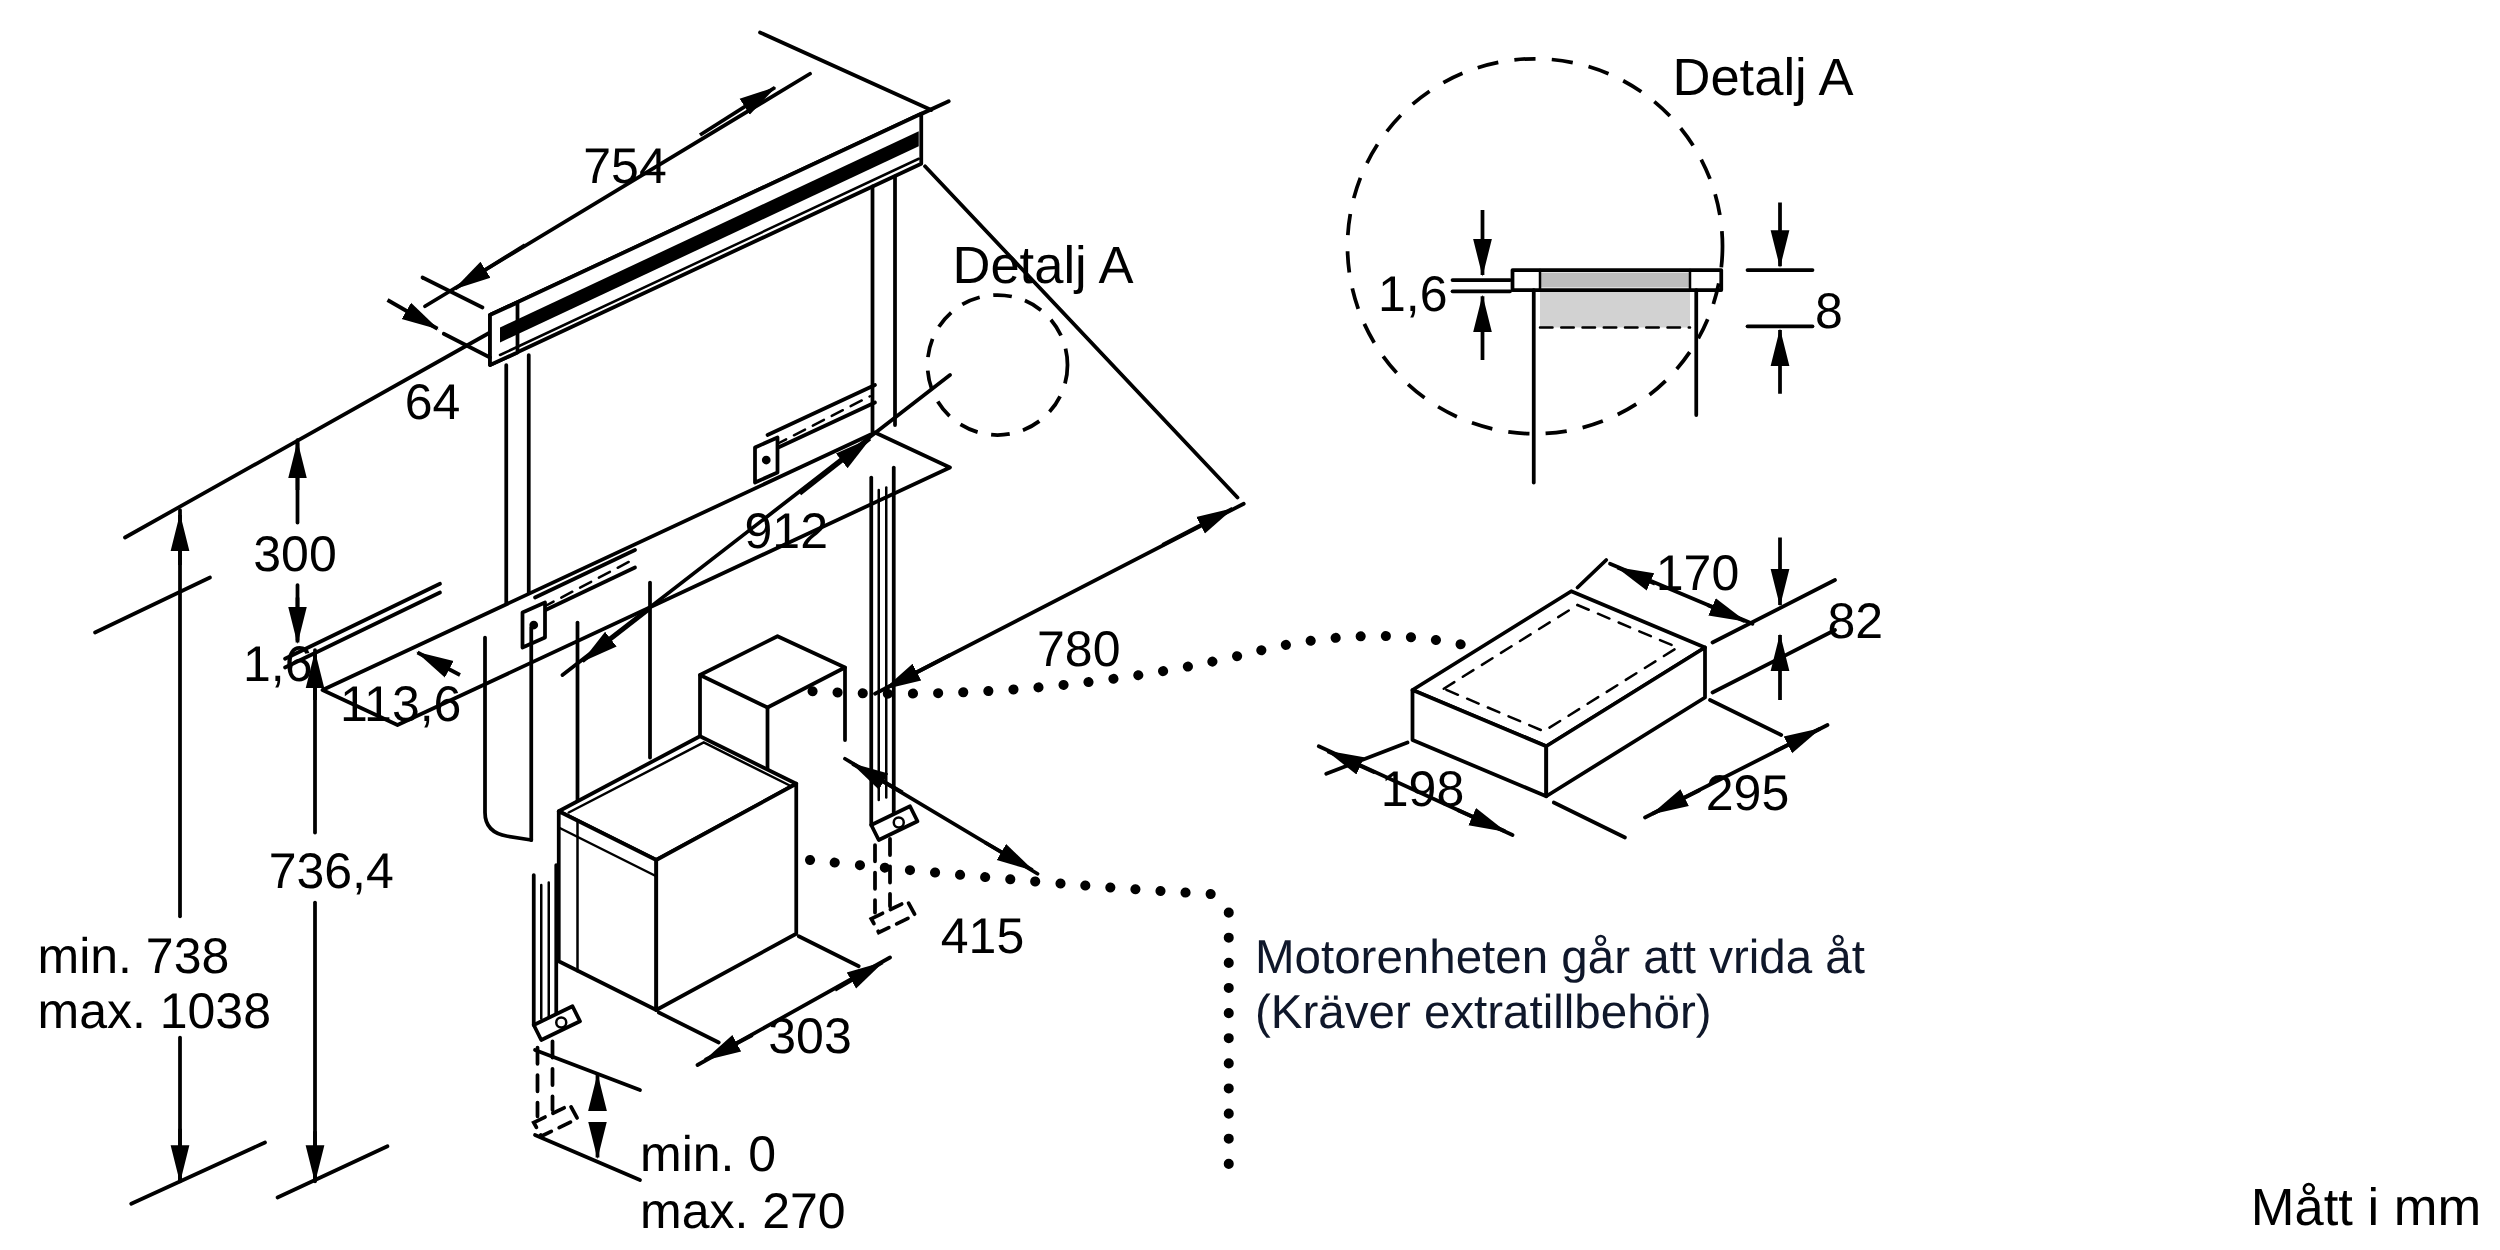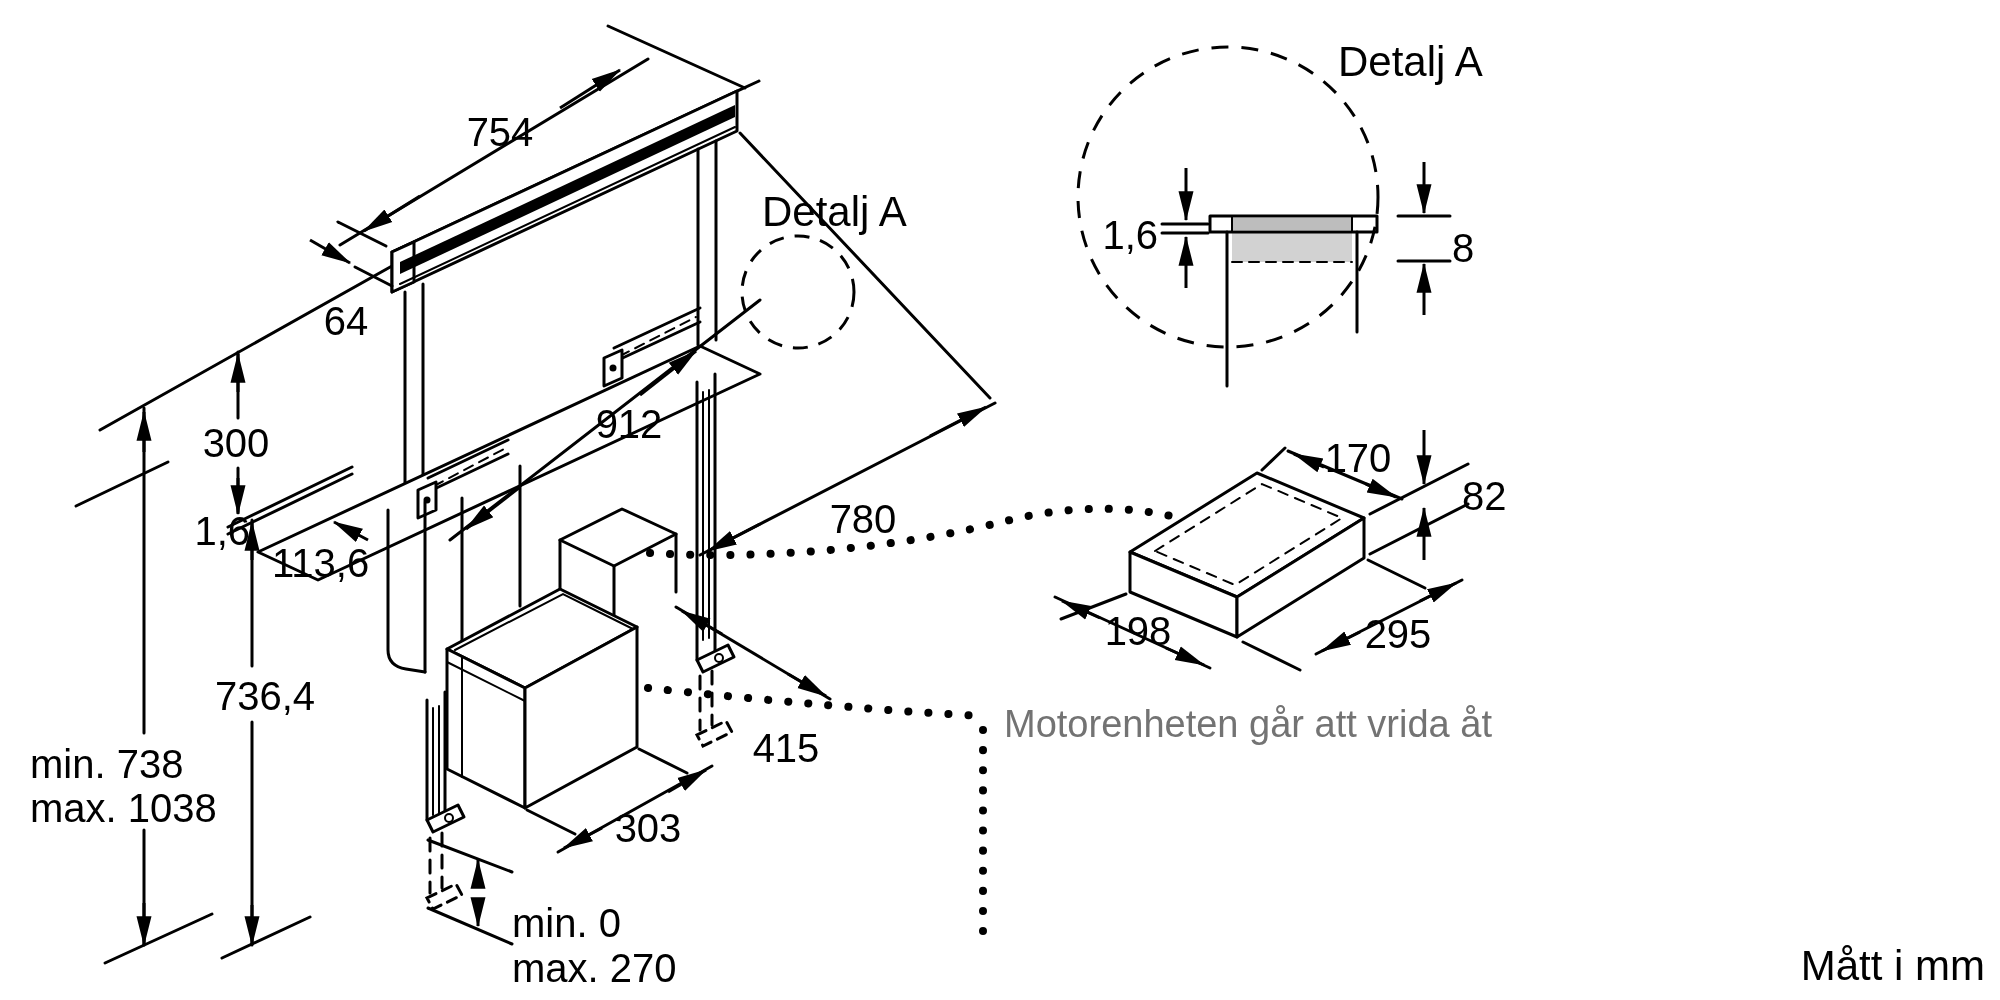--- a/index.html
+++ b/index.html
@@ -9,22 +9,22 @@
   .ln  { stroke:#000; stroke-width:3; fill:none; stroke-linecap:round; }
   .th  { stroke-width:2; }
   .fw  { fill:#fff; stroke:#000; stroke-width:3; stroke-linejoin:round; }
   .blk { fill:#000; stroke:none; }
   .dsh { stroke-dasharray:13 9; }
   .dsh2{ stroke-dasharray:10 7; }
   .dot { stroke:#000; stroke-width:8; fill:none; stroke-linecap:round; stroke-dasharray:0.1 20; }
   .al  { stroke:#000; stroke-width:3; fill:none; marker-end:url(#arw); }
   .dim { font:40px "Liberation Sans", sans-serif; fill:#000; }
   .big { font:42px "Liberation Sans", sans-serif; fill:#000; }
-  #note-block { position:absolute; left:1004px; top:702px; width:680px;
-                font-size:38px; line-height:44px; color:#737373; }
+  #note-block { position:absolute; left:1004px; top:744px; width:680px;
+                font-size:38px; line-height:44px; color:#0f172a; }
   #note-block span { display:block; white-space:nowrap; }
 </style>
 </head>
 <body>
 
 <div id="stage">
 <svg width="2000" height="1000" viewBox="0 0 2000 1000">
   <defs>
     <marker id="arw" viewBox="0 0 12 8" refX="11.5" refY="4" markerWidth="30" markerHeight="20" orient="auto" markerUnits="userSpaceOnUse">
       <path d="M0,1 L12,4 L0,7 Z" fill="#000"></path>
@@ -271,14 +271,15 @@
     <line class="al" x1="1360" y1="632" x2="1322" y2="651"></line>
     <line class="al" x1="1420" y1="601" x2="1456" y2="583"></line>
     <text class="dim" x="1398" y="648" text-anchor="middle">295</text>
   </g>
 
   <text class="big" x="1985" y="980" text-anchor="end">Mått i mm</text>
 </svg>
 
 <div id="note-block">
   <span>Motorenheten går att vrida åt</span>
+  <span>(Kräver extratillbehör)</span>
 </div>
 </div>
 
 </body></html>

